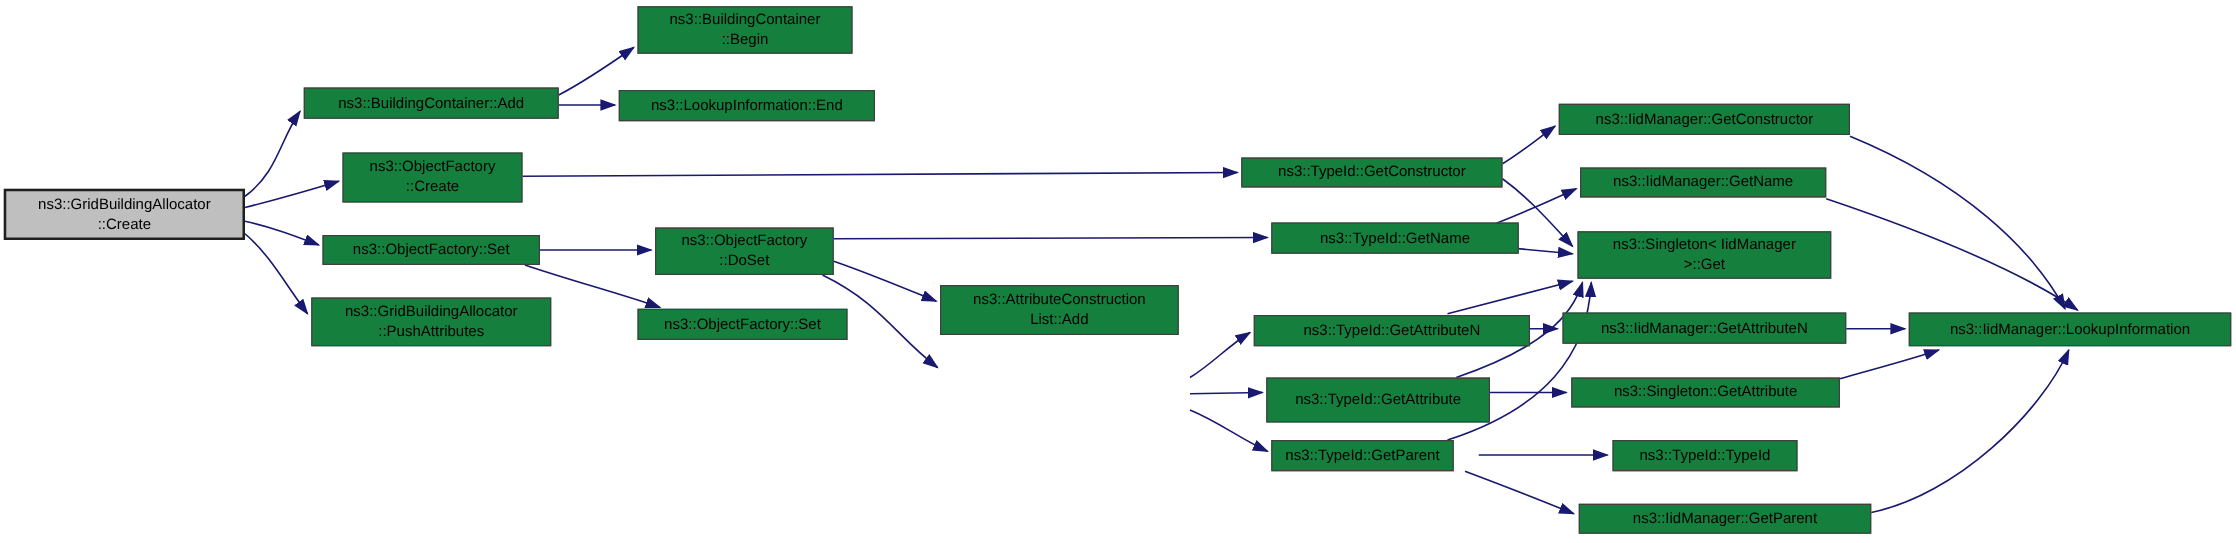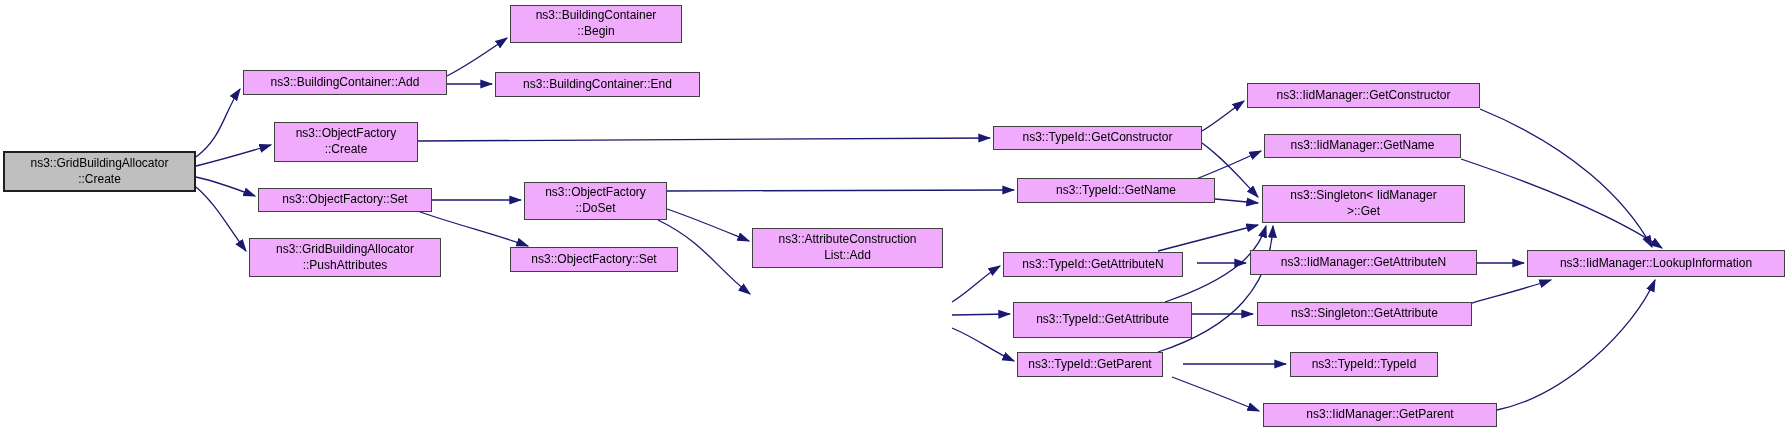--- a/index.html
+++ b/index.html
@@ -6,21 +6,21 @@
   #canvas{
     position:relative;
     width:1789px;height:434px;
     background:#ffffff;
     font-family:"Liberation Sans","DejaVu Sans",sans-serif;
     overflow:hidden;
   }
   #edges{position:absolute;left:0;top:0;z-index:0;}
   .node{
     position:absolute;z-index:1;box-sizing:border-box;
-    background:#f0abfc;border:1px solid #404040;
+    background:#15803d;border:1px solid #404040;
     display:flex;align-items:center;justify-content:center;
     text-align:center;white-space:pre-line;
     font-size:12px;line-height:1.3;color:#000000;
     cursor:pointer;
   }
   .node.highlight{
     background:#bfbfbf;border:2px solid #1f1f1f;cursor:default;
   }
   .edge{stroke:#191970;stroke-width:1.3;fill:none;}
 </style>
@@ -66,34 +66,34 @@
     <path class="edge" marker-end="url(#arrow)" d="M1477,263 L1524,263"></path>
     <path class="edge" marker-end="url(#arrow)" d="M1472,303 C1500,295 1527,288 1551,280"></path>
     <path class="edge" marker-end="url(#arrow)" d="M1497,410 C1565,396 1633,330 1655,280"></path>
   </svg>
 
   <div class="node highlight" style="left:3px;top:151px;width:193px;height:41px">ns3::GridBuildingAllocator
 ::Create</div>
   <div class="node" style="left:243px;top:70px;width:204px;height:25px">ns3::BuildingContainer::Add</div>
   <div class="node" style="left:510px;top:5px;width:172px;height:38px">ns3::BuildingContainer
 ::Begin</div>
-  <div class="node" style="left:495px;top:72px;width:205px;height:25px">ns3::BuildingContainer::End</div>
+  <div class="node" style="left:495px;top:72px;width:205px;height:25px">ns3::LookupInformation::End</div>
   <div class="node" style="left:274px;top:122px;width:144px;height:40px">ns3::ObjectFactory
 ::Create</div>
   <div class="node" style="left:258px;top:188px;width:174px;height:24px">ns3::ObjectFactory::Set</div>
   <div class="node" style="left:249px;top:238px;width:192px;height:39px">ns3::GridBuildingAllocator
 ::PushAttributes</div>
   <div class="node" style="left:524px;top:182px;width:143px;height:38px">ns3::ObjectFactory
 ::DoSet</div>
   <div class="node" style="left:510px;top:247px;width:168px;height:25px">ns3::ObjectFactory::Set</div>
   <div class="node" style="left:752px;top:228px;width:191px;height:40px">ns3::AttributeConstruction
 List::Add</div>
   <div class="node" style="left:993px;top:126px;width:209px;height:24px">ns3::TypeId::GetConstructor</div>
   <div class="node" style="left:1017px;top:178px;width:198px;height:25px">ns3::TypeId::GetName</div>
-  <div class="node" style="left:1003px;top:252px;width:180px;height:25px">ns3::TypeId::GetAttributeN</div>
+  <div class="node" style="left:1003px;top:252px;width:221px;height:25px">ns3::TypeId::GetAttributeN</div>
   <div class="node" style="left:1013px;top:302px;width:179px;height:36px">ns3::TypeId::GetAttribute</div>
   <div class="node" style="left:1017px;top:352px;width:146px;height:25px">ns3::TypeId::GetParent</div>
   <div class="node" style="left:1247px;top:83px;width:233px;height:25px">ns3::IidManager::GetConstructor</div>
   <div class="node" style="left:1264px;top:134px;width:197px;height:24px">ns3::IidManager::GetName</div>
   <div class="node" style="left:1262px;top:185px;width:203px;height:38px">ns3::Singleton&lt; IidManager
 &gt;::Get</div>
   <div class="node" style="left:1250px;top:250px;width:227px;height:25px">ns3::IidManager::GetAttributeN</div>
   <div class="node" style="left:1257px;top:302px;width:215px;height:24px">ns3::Singleton::GetAttribute</div>
   <div class="node" style="left:1290px;top:352px;width:148px;height:25px">ns3::TypeId::TypeId</div>
   <div class="node" style="left:1263px;top:403px;width:234px;height:24px">ns3::IidManager::GetParent</div>

